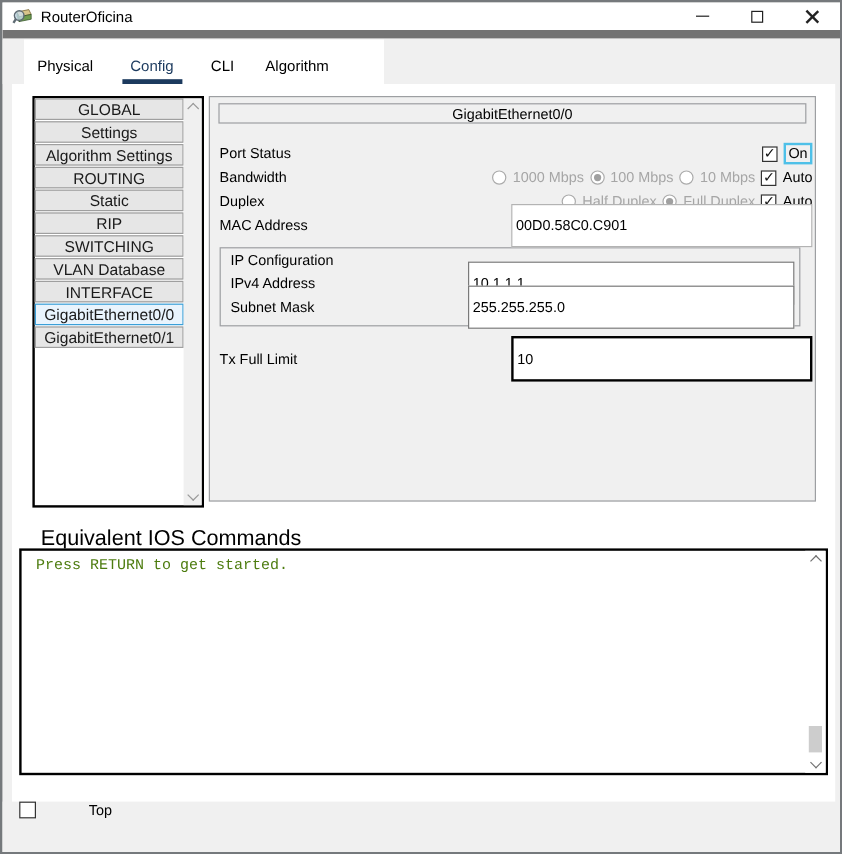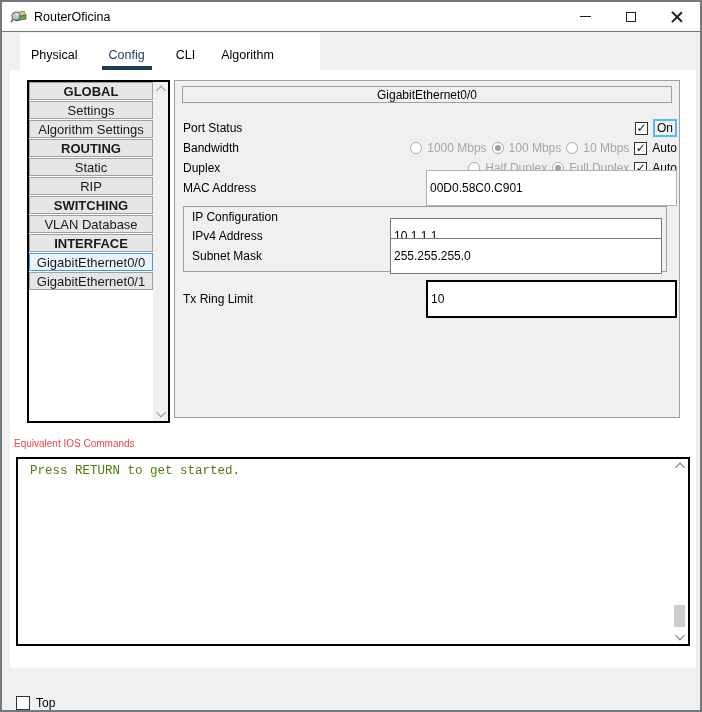--- a/index.html
+++ b/index.html
@@ -7,21 +7,21 @@
 
   .window {
     position: relative; width: 702px; height: 712px;
     background: #f0f0f0; border: 2px solid #75797c; overflow: hidden;
   }
 
   
   .titlebar {
     position: absolute; left: 0; top: 0; right: 0; height: 30px;
     background: #ffffff; display: flex; align-items: center;
-    border-bottom: 1px solid #737373;
+    border-bottom: 7px solid #737373;
   }
   .title-icon { margin: 0 6px 0 8px; width: 18px; height: 18px; }
   .title-text { font-size: 12.5px; color: #000; }
   .win-controls { margin-left: auto; display: flex; height: 100%; }
   .win-btn { width: 46px; height: 100%; display: flex; align-items: center; justify-content: center; }
   .min-glyph { width: 11px; height: 0; border-top: 1.5px solid #222; display: block; }
   .max-glyph { width: 10px; height: 10px; border: 1.4px solid #222; display: block; }
   .close-glyph { position: relative; width: 12px; height: 12px; display: block; }
   .close-glyph::before, .close-glyph::after {
     content: ""; position: absolute; left: 5px; top: -1px; width: 1.6px; height: 14px; background: #222;
@@ -40,21 +40,21 @@
 
   
   .sidebar { position: absolute; left: 17px; top: 10px; width: 143px; height: 343px;
              border: 2px solid #000; background: #ffffff; display: flex; }
   .side-btns { width: 124px; display: flex; flex-direction: column; }
   .side-btn {
     height: 18px; margin-bottom: 1px; background: #e6e6e6; border: 1px solid #9f9f9f;
     font-size: 13px; color: #1a1a1a; display: flex; align-items: center; justify-content: center;
     line-height: 1;
   }
-  .side-btn.header { font-weight: bold; }
+  .side-btn.header { font-weight: normal; }
   .side-btn.selected { background: #e9f4fd; border: 1px solid #3a9fd8; }
   .side-scroll { width: 15px; background: #f0f0f0; position: relative; }
   .chev { position: absolute; left: 50%; width: 7px; height: 7px; }
   .chev.up   { top: 5px;    transform: translateX(-50%) rotate(45deg);  border-left: 1.5px solid #9a9a9a; border-top: 1.5px solid #9a9a9a; }
   .chev.down { bottom: 5px; transform: translateX(-50%) rotate(45deg);  border-right: 1.5px solid #9a9a9a; border-bottom: 1.5px solid #9a9a9a; }
 
   
   .main { position: absolute; left: 164px; top: 10px; width: 506px; height: 338px;
           background: #f0f0f0; border: 1px solid #9d9fa2; font-size: 12px; }
   .iface-header { margin: 5px 7px 0 7px; height: 17px; border: 1px solid #9d9fa2;
@@ -80,33 +80,33 @@
 
   .ip-group { margin: 8px 12px 0 8px; border: 1px solid #9d9fa2; padding: 2px 4px 6px 8px; }
   .ip-title { height: 16px; display: flex; align-items: center; color: #000; }
   .ip-row { display: flex; align-items: center; justify-content: space-between; height: 19px; margin: 1px 0 0 0; }
   .ip-input { width: 272px; border: 1px solid #7a7a7a; }
 
   .tx-row { margin-top: 17px; }
   .tx-input { width: 251px; height: 19px; border: 2px solid #000; }
 
   
-  .ios-label { position: absolute; left: 4px; top: 368px; font-size: 10px; color: #ef4444; }
+  .ios-label { position: absolute; left: 24px; top: 368px; font-size: 18px; color: #000000; }
   .console { position: absolute; left: 6px; top: 387px; width: 674px; height: 189px;
              background: #fff; border: 2px solid #000; }
   .console-text { font-family: "Liberation Mono", "DejaVu Sans Mono", monospace;
                   font-size: 12.5px; color: #4d7c0f; padding: 5px 12px; white-space: pre; }
   .console-scroll { position: absolute; right: 0; top: 0; bottom: 0; width: 17px; background: #fff; }
   .console-scroll .chev.up { border-color: #707070; }
   .console-scroll .chev.down { border-color: #707070; }
   .thumb { position: absolute; left: 3px; right: 3px; bottom: 17px; height: 22px; background: #cdcdcd; }
 
   
   .footer { position: absolute; left: 0; right: 0; bottom: 0; height: 42px; background: #f0f0f0;
-            display: flex; align-items: flex-end; }
+            display: flex; align-items: flex-start; gap: 38px; }
   .footer .cb { margin-left: 14px; width: 14px; height: 14px; }
   .footer-label { font-size: 12px; margin-left: 6px; color: #000; }
 </style>
 </head>
 <body>
 
 <div class="window">
 
   <div class="titlebar">
     <svg class="title-icon" viewBox="0 0 18 18">
@@ -209,21 +209,21 @@
           <span class="label">IPv4 Address</span>
           <input class="txt-input ip-input" value="10.1.1.1" style="">
         </div>
         <div class="ip-row">
           <span class="label">Subnet Mask</span>
           <input class="txt-input ip-input" value="255.255.255.0" style="">
         </div>
       </div>
 
       <div class="row tx-row">
-        <span class="label">Tx Ring Limit</span>
+        <span class="label">Tx Full Limit</span>
         <input class="txt-input tx-input" value="10" style="">
       </div>
     </div>
 
     <div class="ios-label">Equivalent IOS Commands</div>
     <div class="console">
       <div class="console-text">Press RETURN to get started.</div>
       <div class="console-scroll">
         <span class="chev up"></span>
         <span class="thumb"></span>

